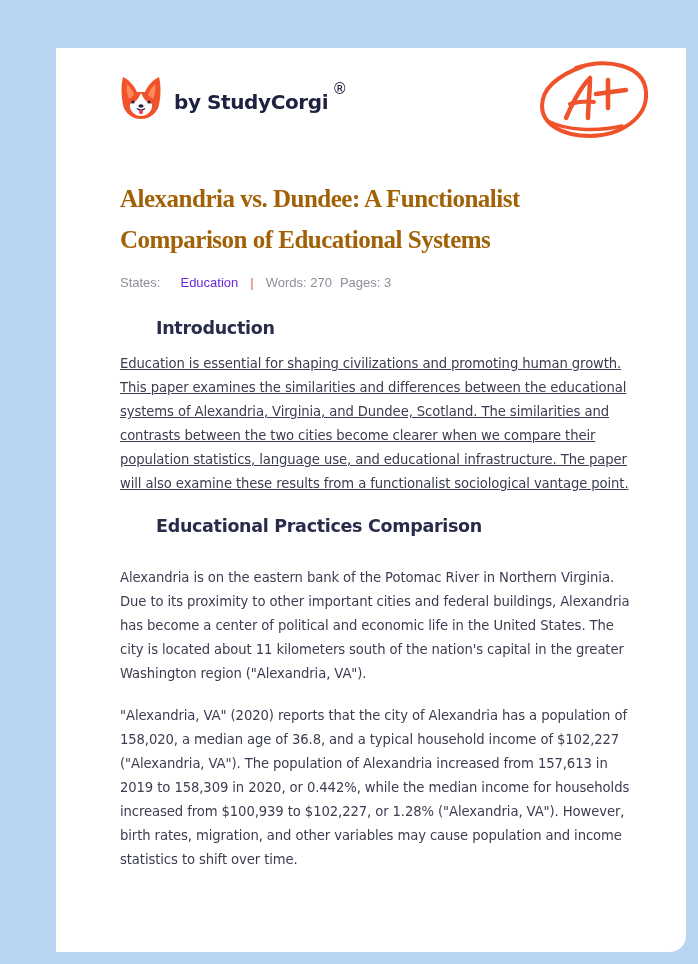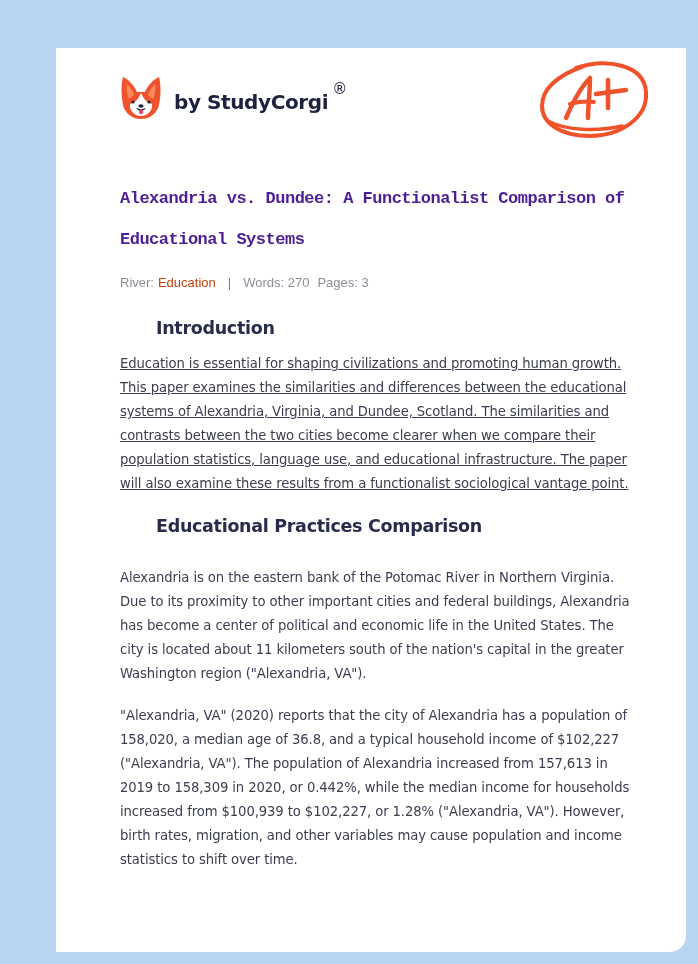--- a/index.html
+++ b/index.html
@@ -69,39 +69,39 @@
       width: 116px;
       height: 86px;
     }
     .content {
       position: absolute;
       left: 64px;
       top: 130px;
       width: 512px;
     }
     .title {
-      font-family: Liberation Mono, monospace;
+      font-family: Liberation Serif, serif;
       font-weight: bold;
-      font-size: 17px;
+      font-size: 25px;
       line-height: 41px;
-      color: #4c1d95;
+      color: #a16207;
       letter-spacing: -0.5px;
     }
     .meta {
       margin-top: 14px;
       font-family: "Liberation Sans", sans-serif;
       font-size: 13px;
       color: #8d8e99;
       display: flex;
       align-items: center;
       height: 16px;
     }
     .meta .topic-value {
-      color: #c2410c;
-      margin-left: 4px;
+      color: #6d28d9;
+      margin-left: 20px;
     }
     .meta .sep {
       color: #d0683a;
       margin: 0 12px;
     }
     .meta .pages {
       margin-left: 8px;
     }
     .h2 {
       font-family: "DejaVu Sans", sans-serif;
@@ -164,21 +164,21 @@
 
       <path d="M 72 24 L 72 52" stroke="#f0532b" stroke-width="4.5" fill="none" stroke-linecap="round"></path>
       <path d="M 60 38 L 90 34" stroke="#f0532b" stroke-width="4.5" fill="none" stroke-linecap="round"></path>
     </svg>
   </div>
 
   <div class="content">
     <h1 class="title">Alexandria vs. Dundee: A Functionalist Comparison of Educational Systems</h1>
 
     <div class="meta">
-      <span>River:</span>
+      <span>States:</span>
       <span class="topic-value">Education</span>
       <span class="sep">|</span>
       <span>Words: 270</span>
       <span class="pages">Pages: 3</span>
     </div>
 
     <h2 class="h2 intro">Introduction</h2>
     <p class="para p1">Education is essential for shaping civilizations and promoting human growth. This paper examines the similarities and differences between the educational systems of Alexandria, Virginia, and Dundee, Scotland. The similarities and contrasts between the two cities become clearer when we compare their population statistics, language use, and educational infrastructure. The paper will also examine these results from a functionalist sociological vantage point.</p>
 
     <h2 class="h2 practices">Educational Practices Comparison</h2>

